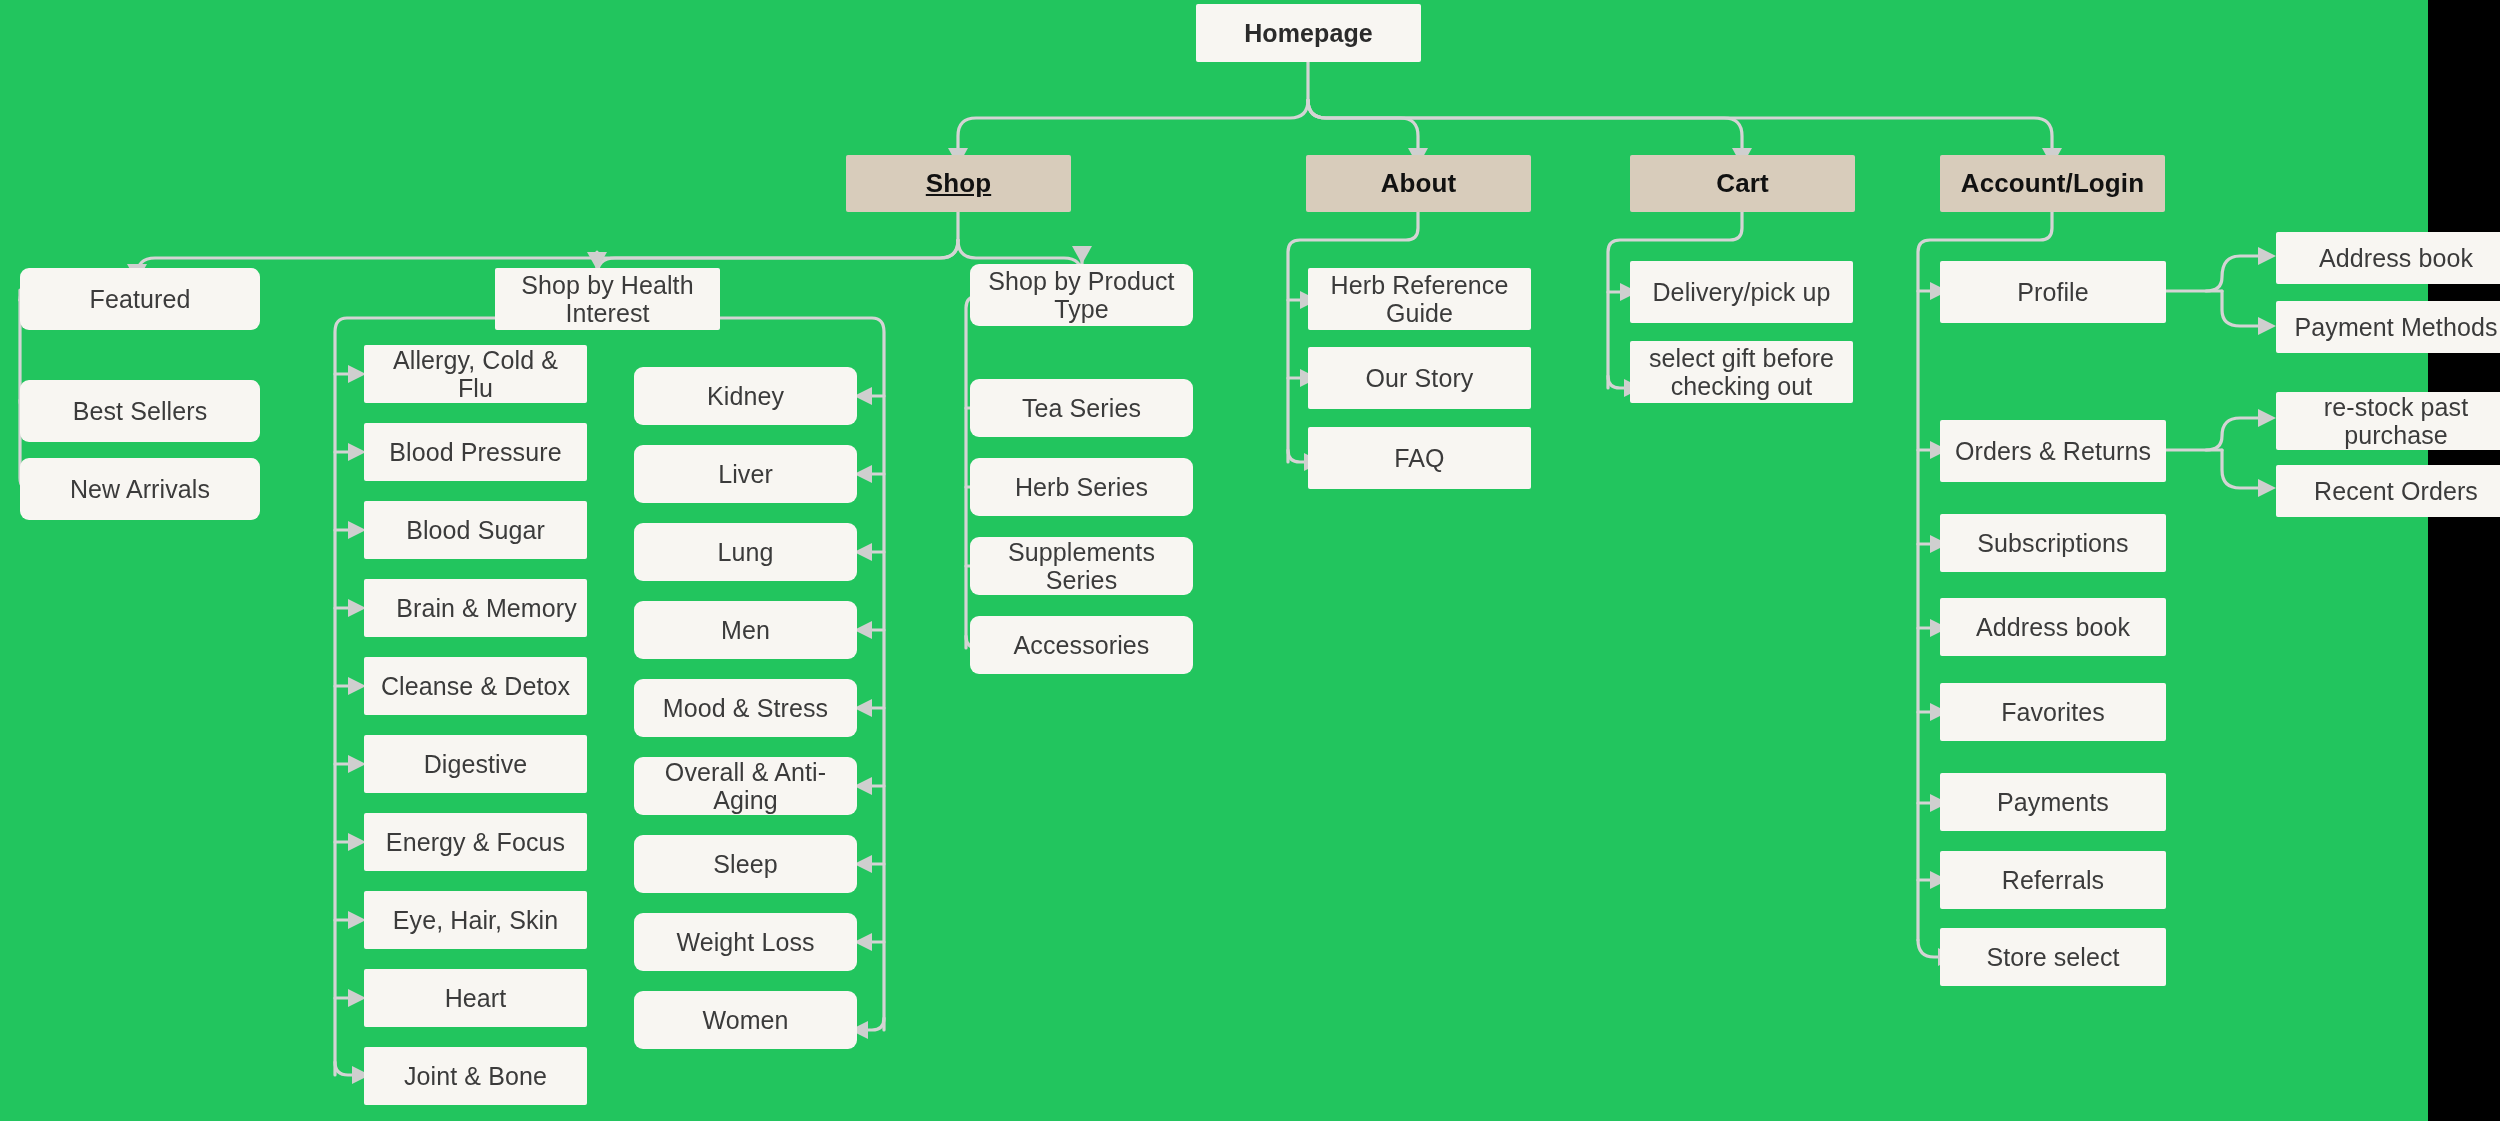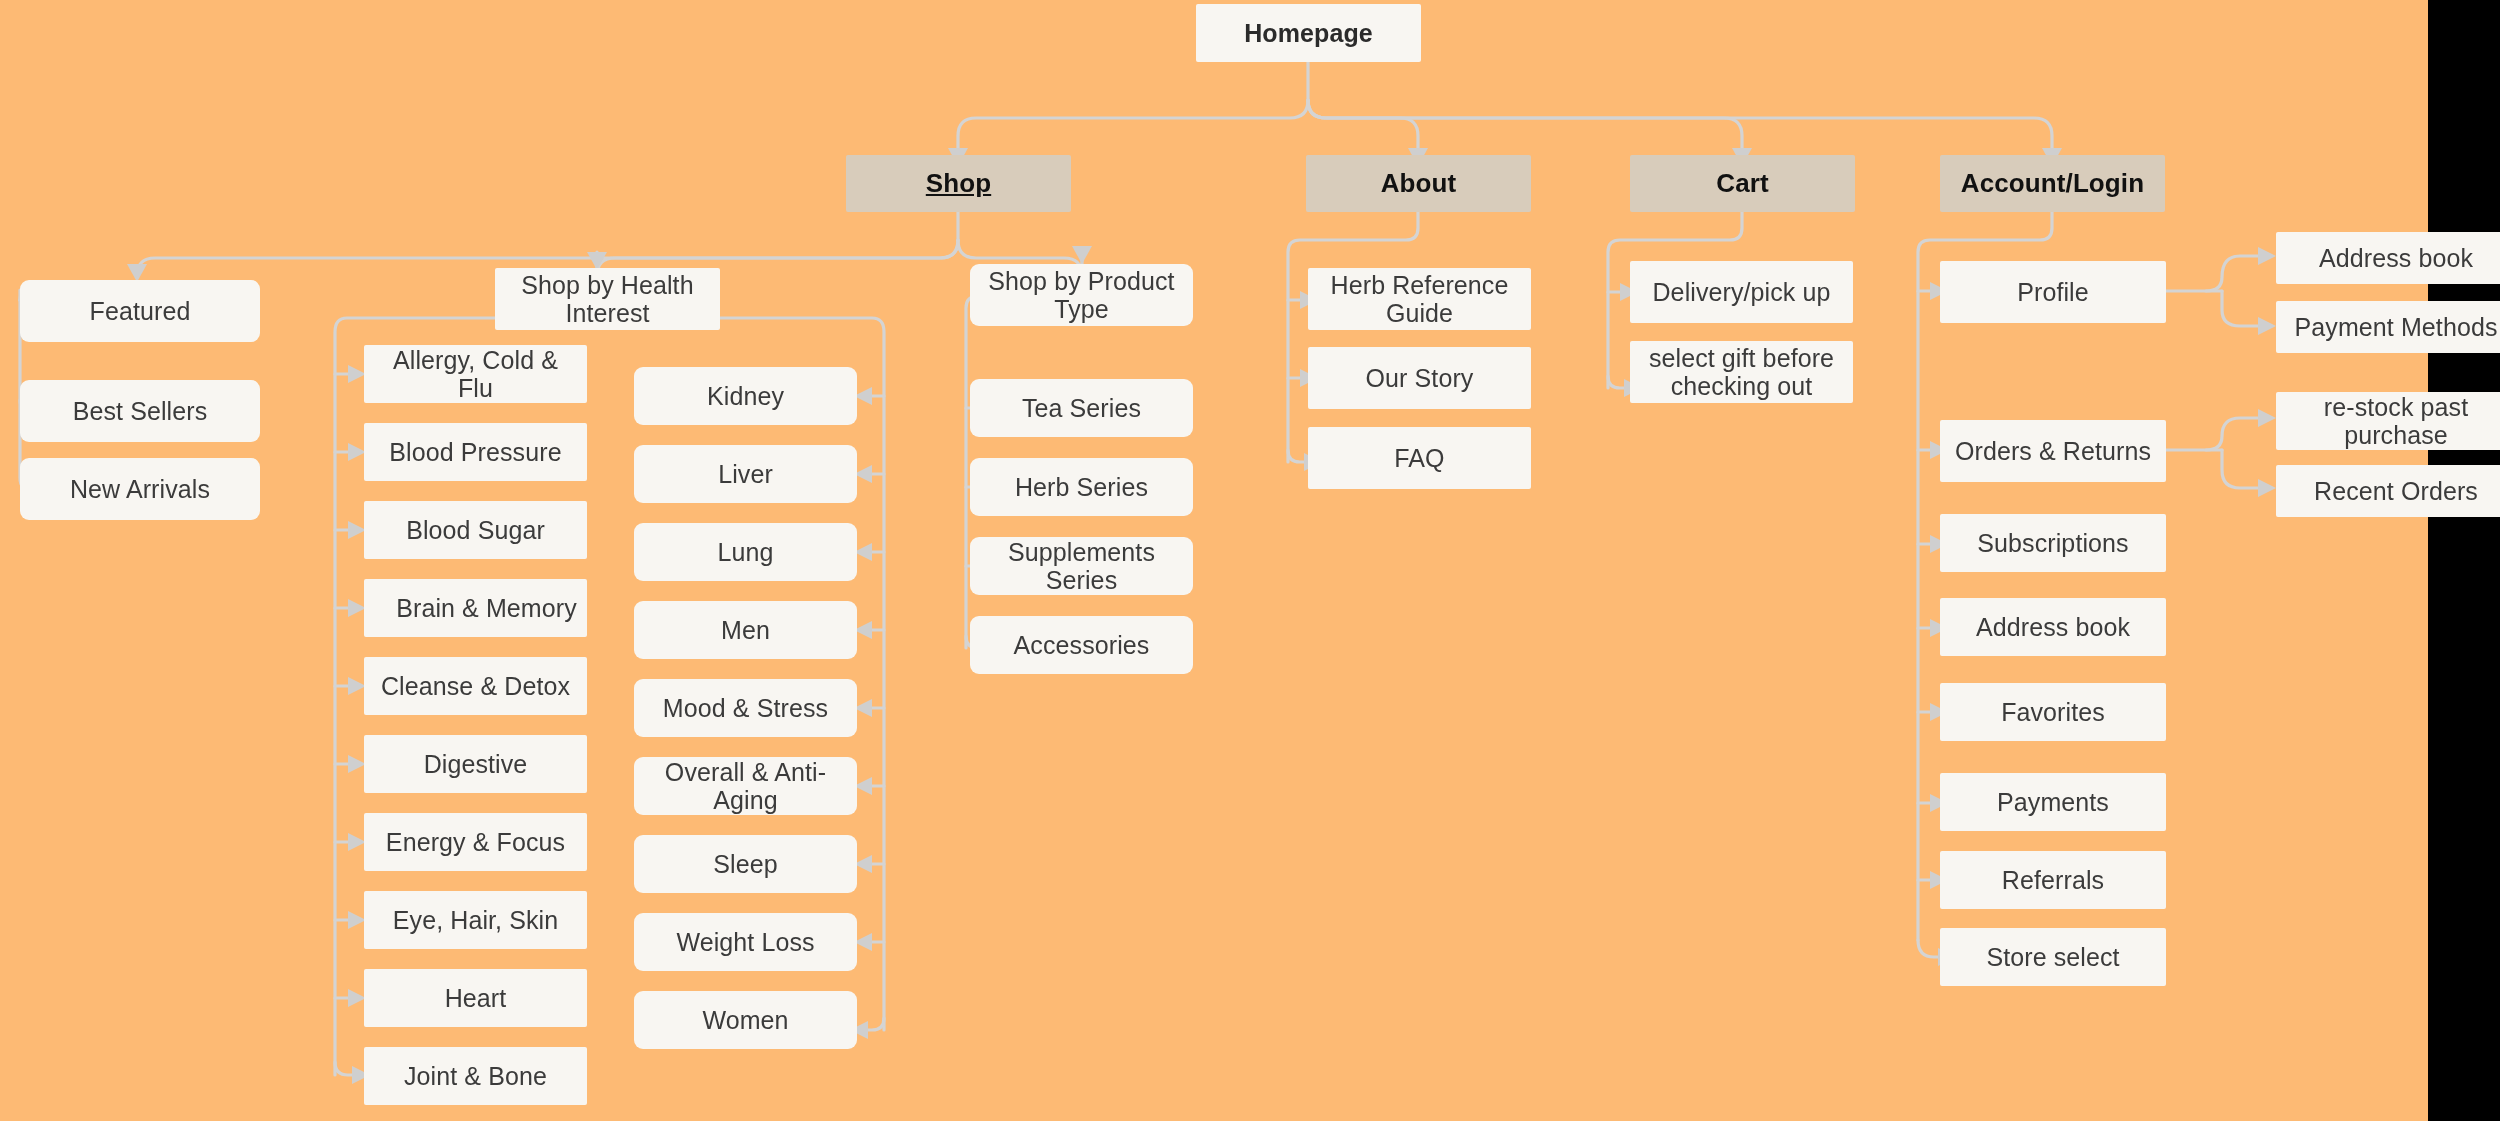--- a/index.html
+++ b/index.html
@@ -2,21 +2,21 @@
 <html><head>
 <meta charset="utf-8">
 <style>
   * { box-sizing: border-box; margin: 0; padding: 0; }
   html, body {
     width: 2500px; height: 1121px;
     background: #000000;
     font-family: "Liberation Sans", sans-serif;
     overflow: hidden;
   }
-  #canvas { position: relative; width: 2428px; height: 1121px; background: #fdba74; }
+  #canvas { position: relative; width: 2428px; height: 1121px; background: #22c55e; }
 
   svg#edges {
     position: absolute; left: 0; top: 0;
     width: 2500px; height: 1121px;
     pointer-events: none;
     z-index: 1;
   }
   svg#edges path { fill: none; stroke: #d4d4d4; stroke-width: 3.2; stroke-linecap: round; stroke-linejoin: round; }
   svg#edges polygon { fill: #cfcfcf; }
 
@@ -199,21 +199,21 @@
   <div class="node l2" style="left:1306px; top:155px; width:225px; height:57px;">
     <span class="txt">About</span>
   </div>
   <div class="node l2" style="left:1630px; top:155px; width:225px; height:57px;">
     <span class="txt">Cart</span>
   </div>
   <div class="node l2" style="left:1940px; top:155px; width:225px; height:57px;">
     <span class="txt">Account/Login</span>
   </div>
 
-  <div class="node rounded" style="left:20px; top:280px; width:240px; height:62px;">
+  <div class="node rounded" style="left:20px; top:268px; width:240px; height:62px;">
     <span class="txt">Featured</span>
   </div>
   <div class="node rounded" style="left:20px; top:380px; width:240px; height:62px;">
     <span class="txt">Best Sellers</span>
   </div>
   <div class="node rounded" style="left:20px; top:458px; width:240px; height:62px;">
     <span class="txt">New Arrivals</span>
   </div>
 
   <div class="node square" style="left:495px; top:268px; width:225px; height:62px;">

